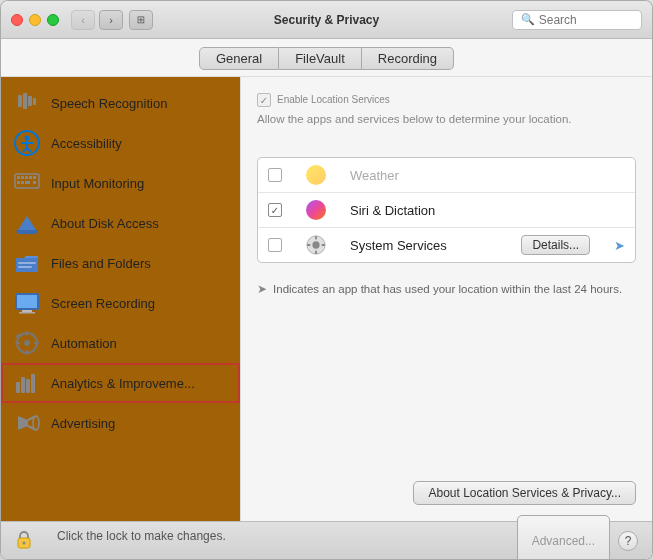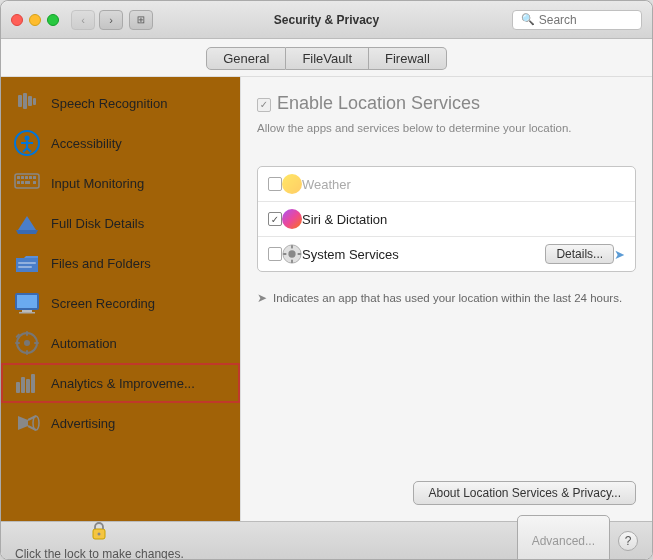--- a/index.html
+++ b/index.html
@@ -201,21 +201,21 @@
     .content-panel {
       flex: 1;
       padding: 16px;
       background: #f5f5f5;
       display: flex;
       flex-direction: column;
       gap: 10px;
     }
 
     .section-title {
-      font-size: 18px;
+      font-size: 10px;
       color: #888;
       font-weight: 500;
       margin-bottom: 2px;
     }
 
     .section-subtitle {
       font-size: 11.5px;
       color: #888;
       margin-bottom: 20px;
       line-height: 1.4;
@@ -226,21 +226,21 @@
       border: 1px solid #c5c5c5;
       border-radius: 5px;
       overflow: hidden;
     }
 
     .service-row {
       display: flex;
       align-items: center;
       padding: 7px 10px;
       border-bottom: 1px solid #e5e5e5;
-      gap: 0;
+      gap: 24px;
     }
     .service-row:last-child { border-bottom: none; }
 
     .service-checkbox {
       width: 14px;
       height: 14px;
       border: 1px solid #aaa;
       border-radius: 2px;
       background: white;
       display: flex;
@@ -319,24 +319,22 @@
       background: linear-gradient(to bottom, #e0e0e0, #d0d0d0);
       border-top: 1px solid #bbb;
       display: flex;
       align-items: center;
       padding: 0 14px;
       gap: 8px;
     }
 
     .lock-icon-wrap {
       display: flex;
-      align-items: center;
-      gap: 4px;
+      gap: 24px;
       color: #888;
-      flex-direction: column;
     }
 
     .lock-text {
       font-size: 12px;
       color: #555;
     }
 
     .spacer { flex: 1; }
 
     .advanced-btn {
@@ -398,21 +396,21 @@
     <div class="window-title">Security &amp; Privacy</div>
     <div class="search-box">
       <span class="search-icon-inner">🔍</span>
       <input class="search-input" type="text" placeholder="Search" style="">
     </div>
   </div>
 
   <div class="tab-bar">
     <div class="tab">General</div>
     <div class="tab">FileVault</div>
-    <div class="tab">Firewall</div>
+    <div class="tab">Recording</div>
   </div>
 
   <div class="main-content">
 
     <div class="sidebar">
 
       <div class="sidebar-item">
         <div class="sidebar-icon">
           <svg width="24" height="24" viewBox="0 0 24 24" fill="none">
             <rect x="3" y="4" width="4" height="12" rx="1" fill="#888"></rect>
@@ -456,21 +454,21 @@
         <span class="sidebar-label">Input Monitoring</span>
       </div>
 
       <div class="sidebar-item">
         <div class="sidebar-icon">
           <svg width="26" height="26" viewBox="0 0 26 26">
             <path d="M4 20 L13 6 L22 20 Z" fill="#4a7ec9"></path>
             <path d="M2 20 H24 L22 24 H4 Z" fill="#3a6ab0"></path>
           </svg>
         </div>
-        <span class="sidebar-label">Full Disk Details</span>
+        <span class="sidebar-label">About Disk Access</span>
       </div>
 
       <div class="sidebar-item">
         <div class="sidebar-icon">
           <svg width="26" height="22" viewBox="0 0 26 22">
             <path d="M2 6 L2 20 L24 20 L24 6 Z" fill="#4a7ec9"></path>
             <path d="M2 6 L10 6 L12 4 L24 4 L24 6 Z" fill="#5b8fd8"></path>
             <rect x="4" y="10" width="18" height="2" rx="1" fill="rgba(255,255,255,0.4)"></rect>
             <rect x="4" y="14" width="14" height="2" rx="1" fill="rgba(255,255,255,0.4)"></rect>
           </svg>

